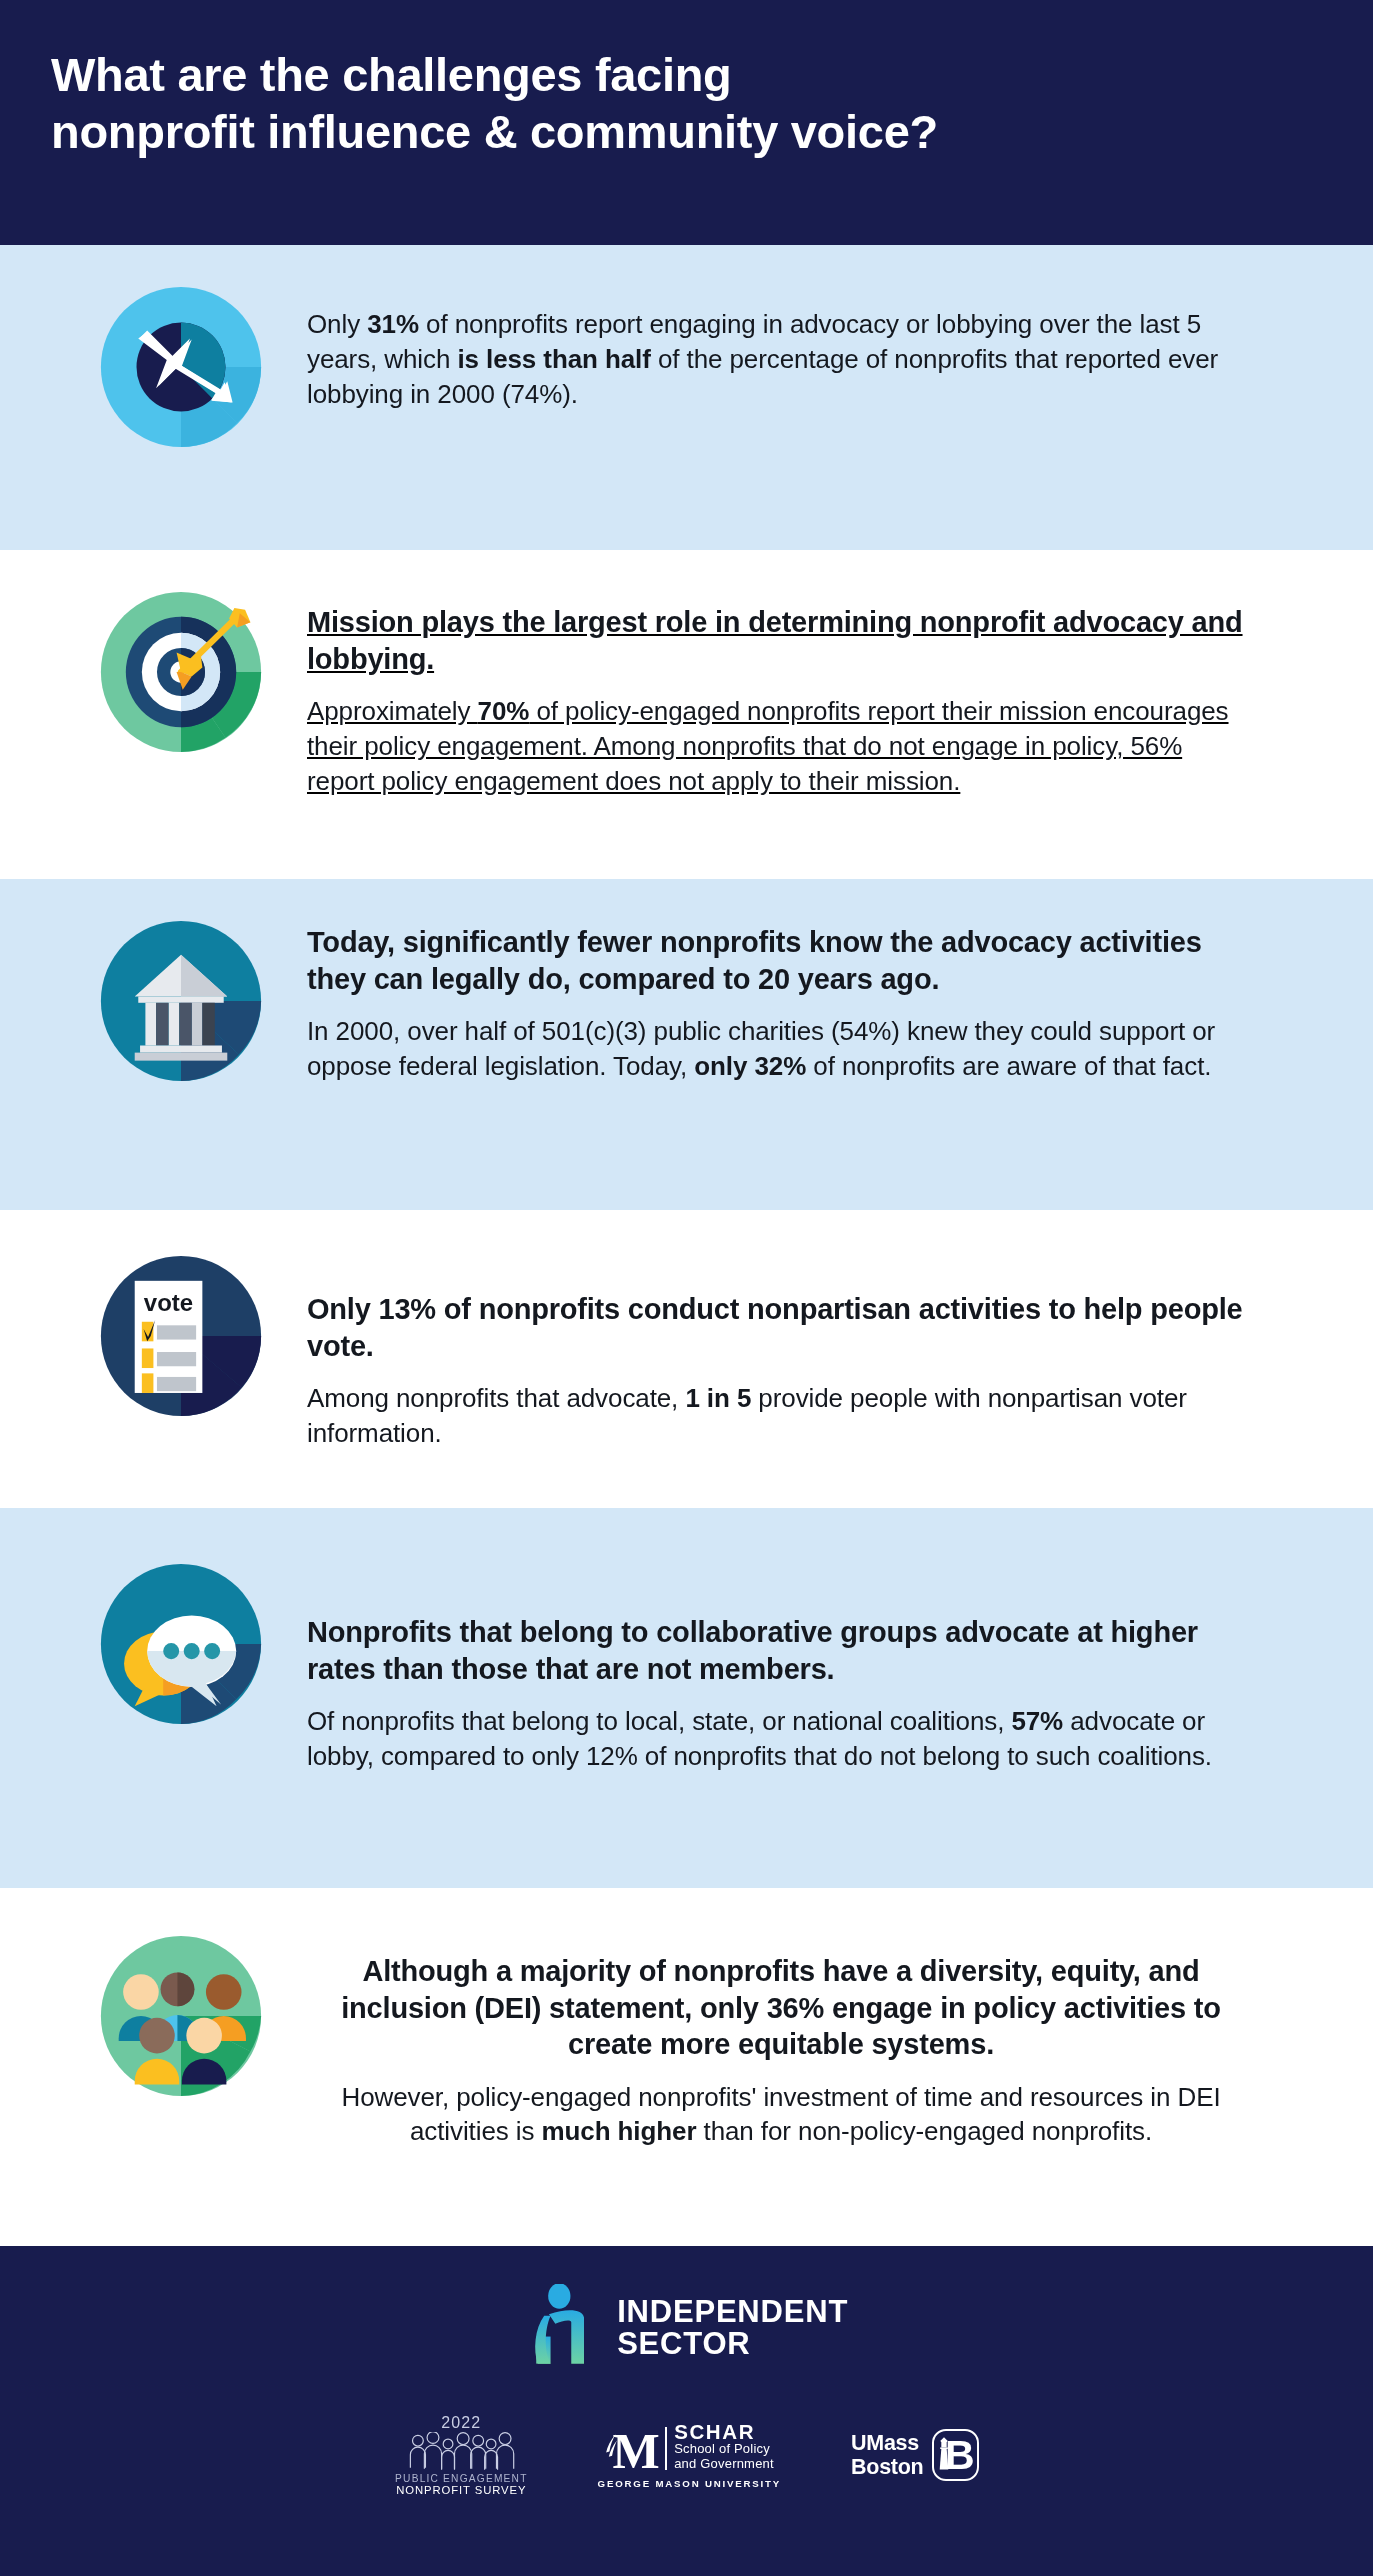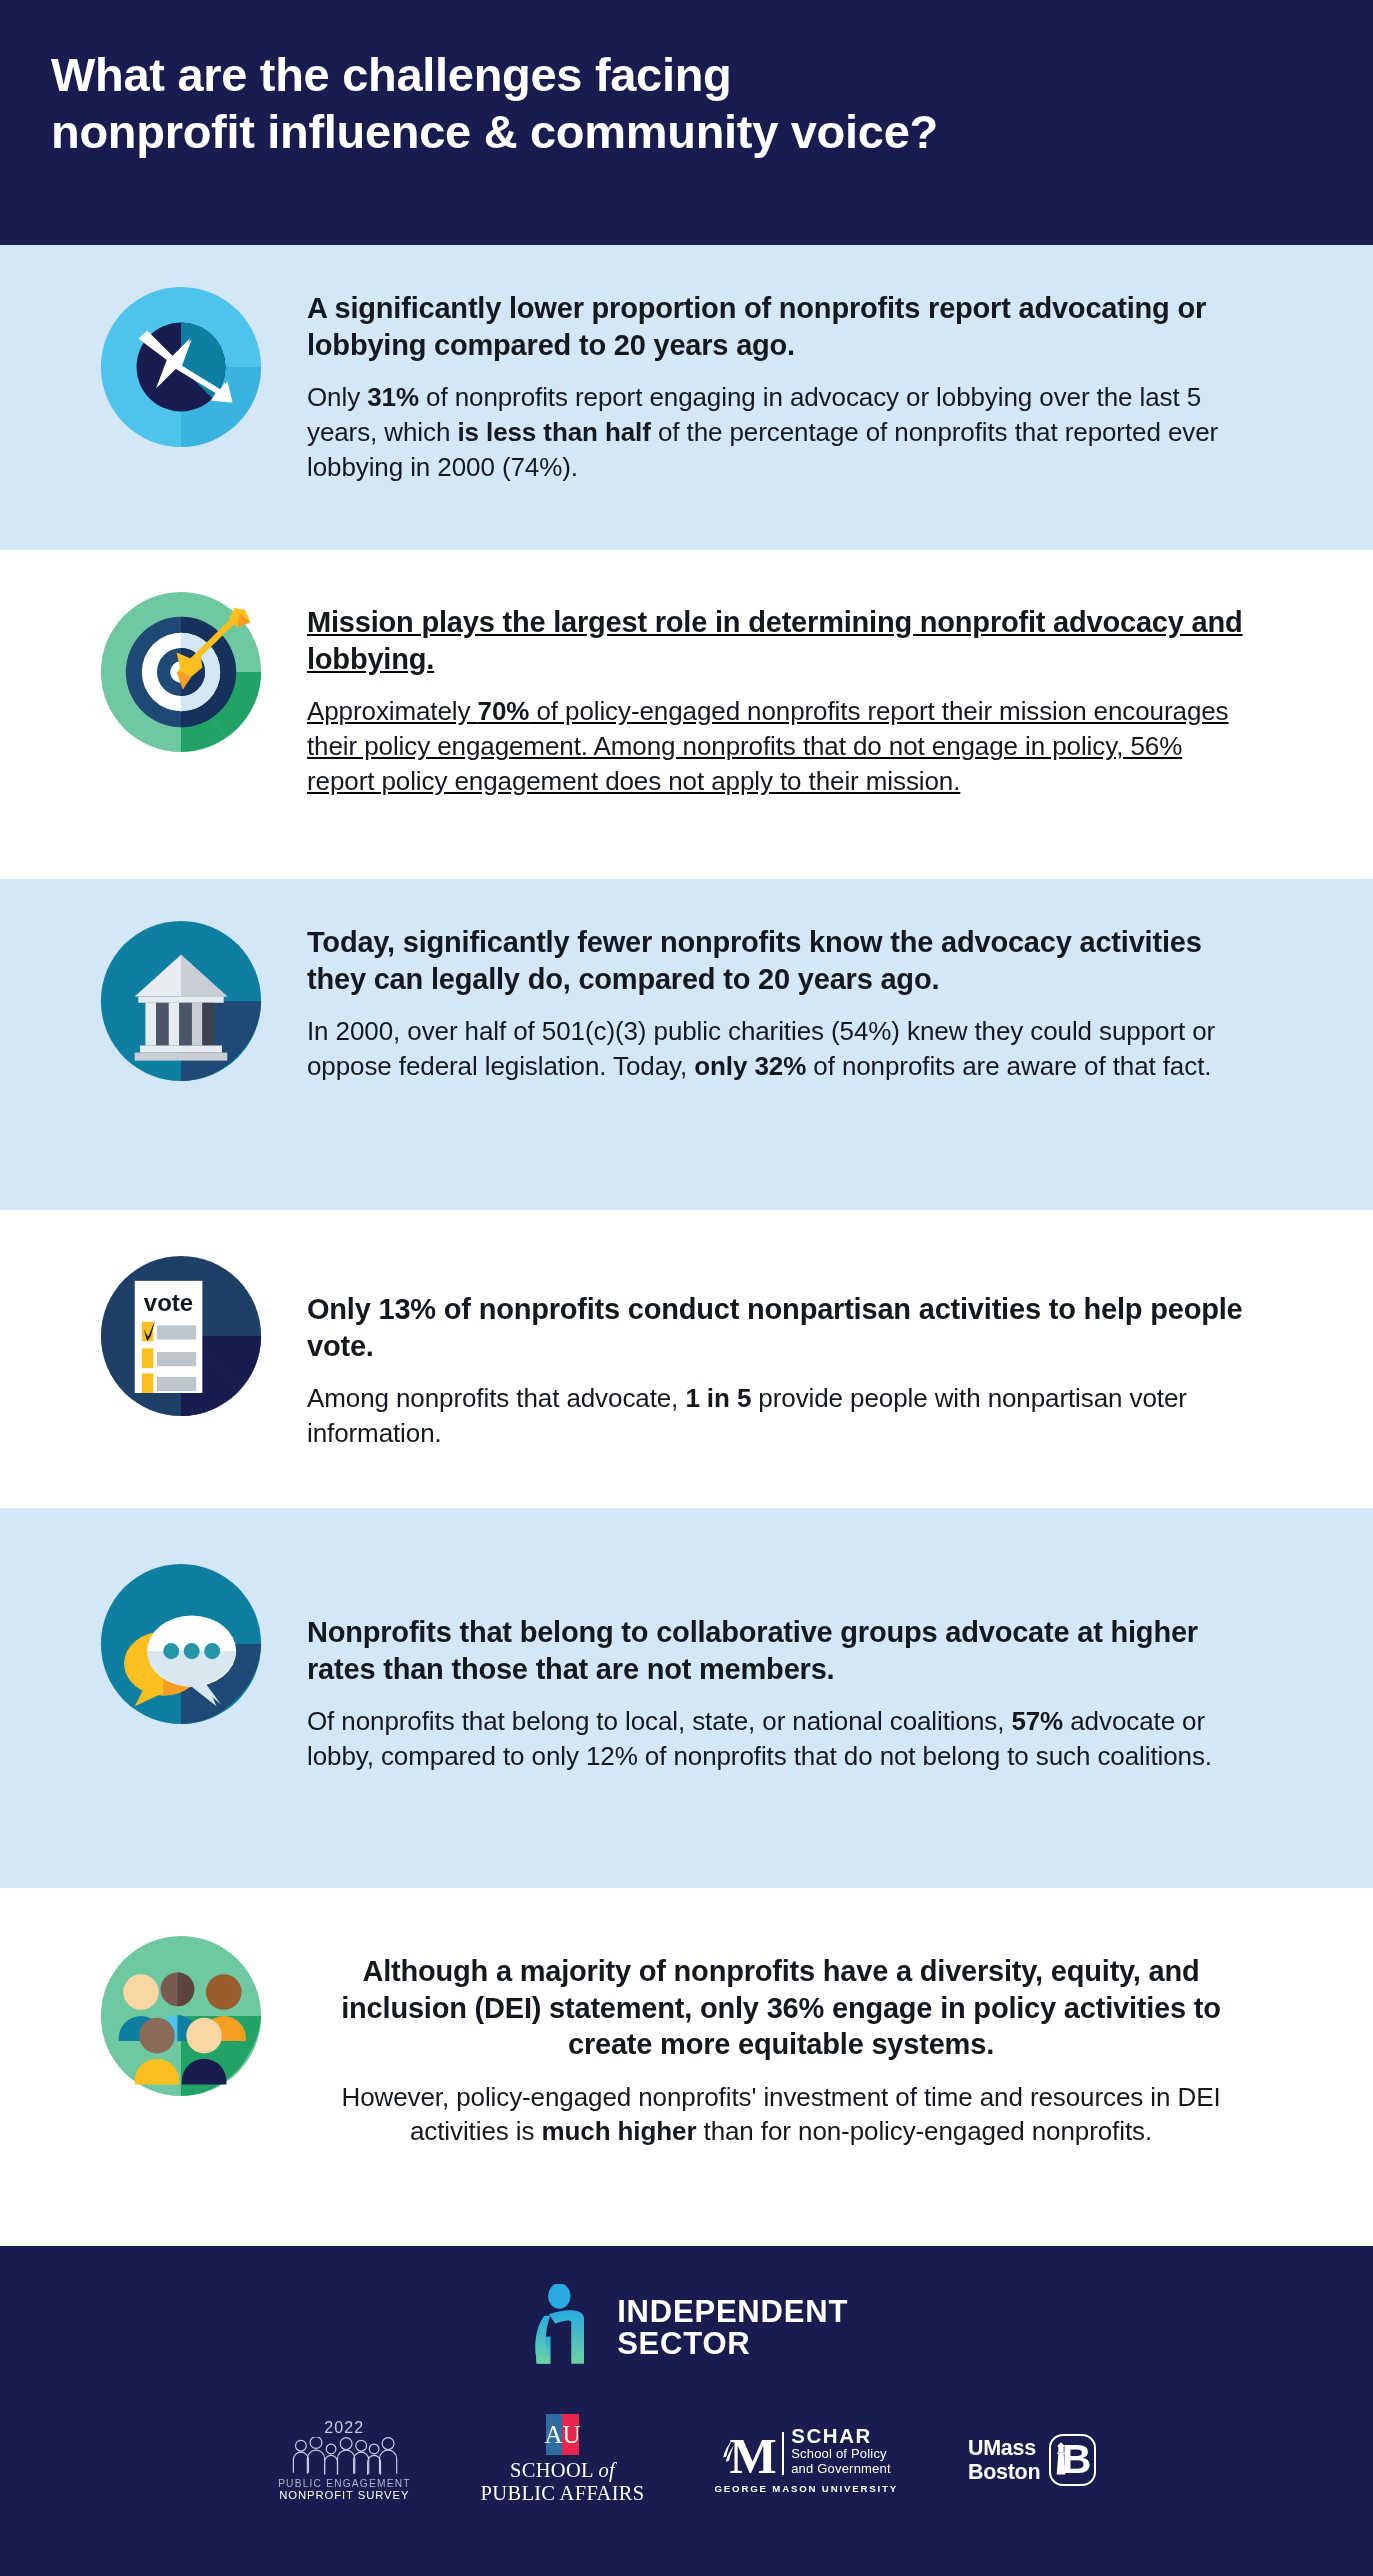--- a/index.html
+++ b/index.html
@@ -169,21 +169,20 @@
       <path d="M100 100 L190 100 A90 90 0 0 1 163 163 Z" fill="#3BB3DF"></path>
       <path d="M100 100 L163 163 A90 90 0 0 1 100 190 L100 100 Z" fill="#3BB3DF"></path>
       <circle cx="100" cy="100" r="50" fill="#181C4E"></circle>
       <path d="M100 50 A50 50 0 0 1 150 100 L100 100 Z" fill="#0E7FA0"></path>
       <path d="M150 100 A50 50 0 0 1 135 135 L100 100 Z" fill="#0E7FA0"></path>
       <path d="M62 59 L92 89 L112 69 L101 99 L144 126 L149 117 L157 140 L134 137 L139 129 L95 101 L75 121 L86 91 L55 66 Z" fill="#FFFFFF"></path>
       <path d="M60 62 L88 90 L110 68 L100 98 L146 126 L152 116 L158 140 L134 138 L140 130 L94 102 L72 124 L84 92 L52 68 Z" fill="#FFFFFF"></path>
     </svg>
   </div>
   <div class="text-cell">
-    <div class="head-txt">A significantly lower proportion of nonprofits report advocating or lobbying compared to 20 years ago.</div>
     <div class="body-txt">
       <span>Only </span><b>31%</b><span> of nonprofits report engaging in advocacy or lobbying over the last 5 years, which </span><b>is less than half</b><span> of the percentage of nonprofits that reported ever lobbying in 2000 (74%).</span>
     </div>
   </div>
 </div>
 
 <div class="row plain r2">
   <div class="icon-cell">
     <svg width="178" height="178" viewBox="0 0 200 200">
       <circle cx="100" cy="100" r="90" fill="#6EC8A0"></circle>
@@ -364,29 +363,20 @@
           <circle cx="160" cy="22" r="9"></circle>
             <path d="M148 70 L148 46 A12 12 0 0 1 172 46 L172 70"></path>
           <circle cx="186" cy="12" r="11"></circle>
             <path d="M170 68 L170 40 A16 16 0 0 1 202 40 L202 68"></path>
         </g>
       </svg>
       <div class="pe-l1">PUBLIC ENGAGEMENT</div>
       <div class="pe-l2">NONPROFIT SURVEY</div>
     </div>
 
-    <div class="partner">
-      <div class="au-sq">
-        <div class="au-left"></div>
-          <div class="au-right"></div>
-        <div class="au-letters">AU</div>
-      </div>
-      <div class="sopa-1"><span>SCHOOL </span><i>of</i></div>
-      <div class="sopa-2">PUBLIC AFFAIRS</div>
-    </div>
 
     <div class="partner">
       <div class="schar-row">
         <svg width="12" height="39" viewBox="0 0 22 72" style="margin-right:-4.3px">
           <path d="M20 2 C10 14 4 26 2 36 L8 34 C10 22 14 12 20 2 Z" fill="#fff"></path>
           <path d="M22 14 C14 24 9 34 7 44 L13 42 C15 32 18 22 22 14 Z" fill="#fff"></path>
         </svg>
         <div class="schar-m">M</div>
         <div class="schar-bar"></div>
         <div class="schar-txt">

